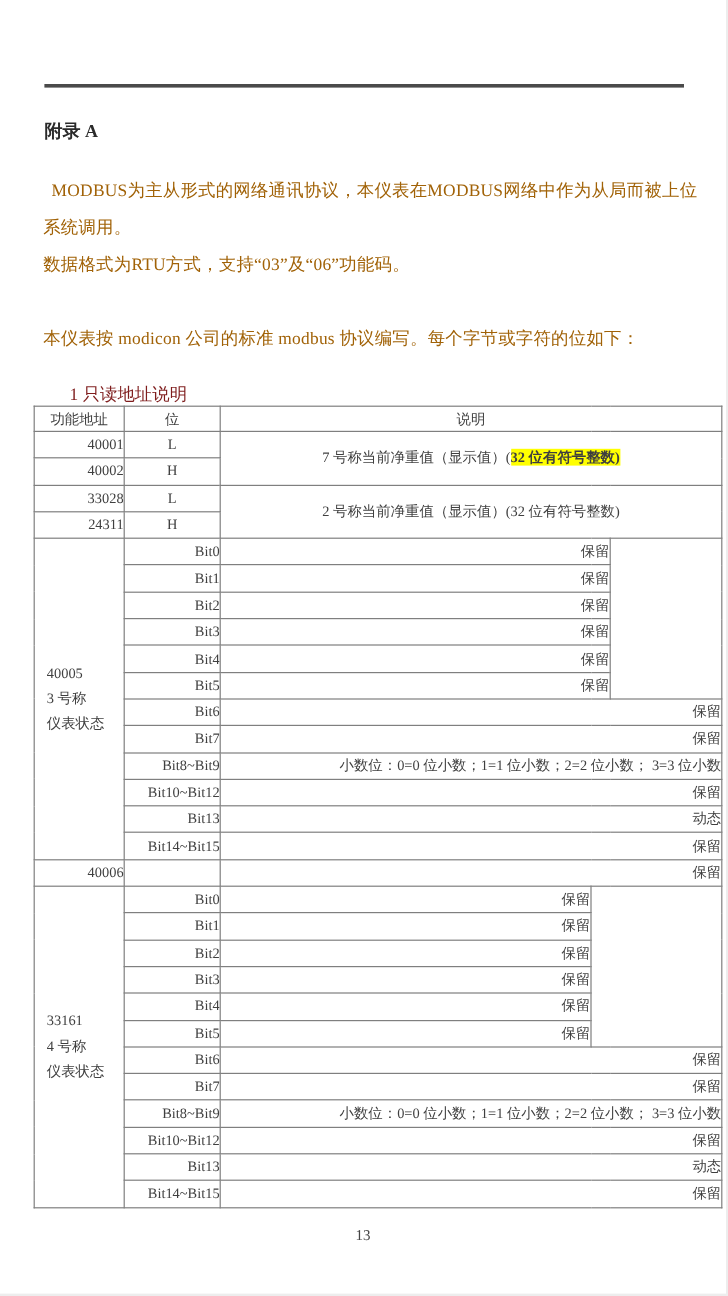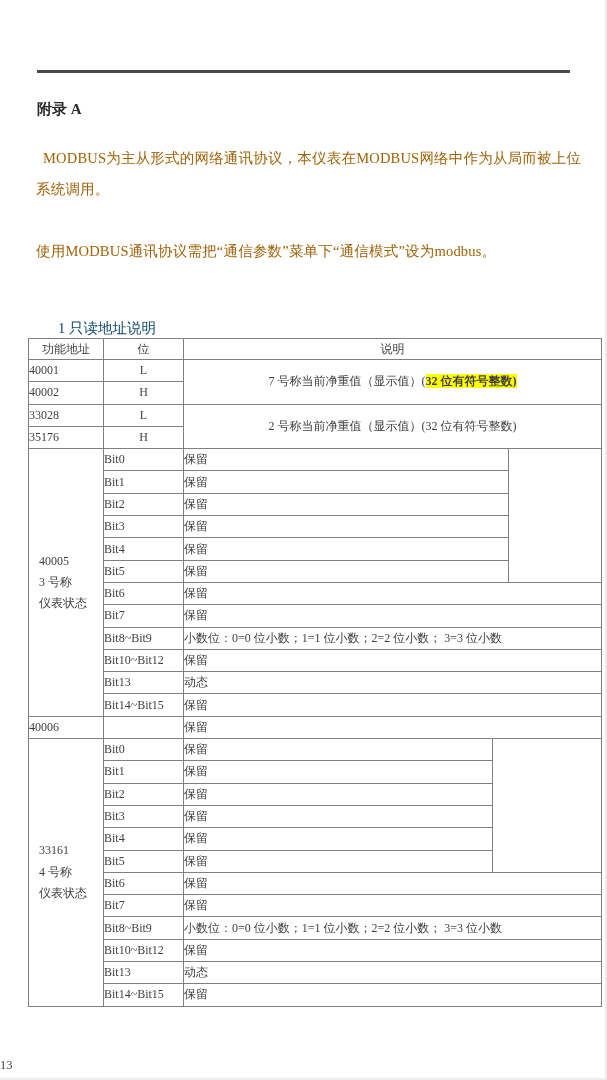--- a/index.html
+++ b/index.html
@@ -26,54 +26,55 @@
     position:absolute; font-size:14.5px; white-space:nowrap;
     color:#a16207; letter-spacing:0.2px;
   }
   .bl0 { left:43px; top:149px; }
   .bl1 { left:36px; top:180px; }
   .bl2 { left:36px; top:211px; }
   .bl3 { left:36px; top:242px; }
   .bl4 { left:36px; top:273px; }
   .table-title {
     position:absolute; left:58px; top:319px;
-    font-size:14.5px; color:#0c4a6e; white-space:nowrap;
+    font-size:14.5px; color:#7f1d1d; white-space:nowrap;
   }
   table.addr-table {
     position:absolute; left:28px; top:338px;
     width:573px; table-layout:fixed; border-collapse:collapse;
   }
   .addr-table td {
     border:1px solid #7f7f7f; font-size:12px; color:#3f3f3f;
     padding:0; overflow:hidden; white-space:nowrap; height:21.3px;
     vertical-align:middle;
   }
   .addr-table tr.hdr td { height:20px; }
   .c { text-align:center;margin-top:16px; }
-  .l { text-align:left; padding-left:10px; }
+  .l { text-align:right; padding-left:10px; }
   .addr-multi { vertical-align:top; }
   .addr-multi div { height:21.3px; line-height:21.3px; padding-left:10px; }
   .hl { background:var(--hl,#ffff00);font-weight:bold; }
   .page-number {
-    position:absolute; left:0; right:0; top:1058px;
-    text-align:left; font-size:12.5px; color:#444;
+    position:absolute; left:0; right:0; top:1022px;
+    text-align:center; font-size:12.5px; color:#444;
   }
 </style>
 </head>
 <body>
 
 <div class="page">
 
   <div class="top-rule"></div>
 
   <div class="appendix-title">附录 A</div>
 
   <div class="body-line bl0">MODBUS为主从形式的网络通讯协议，本仪表在MODBUS网络中作为从局而被上位</div>
   <div class="body-line bl1">系统调用。</div>
-  <div class="body-line bl3">使用MODBUS通讯协议需把“通信参数”菜单下“通信模式”设为modbus。</div>
+  <div class="body-line bl2">数据格式为RTU方式，支持“03”及“06”功能码。</div>
+  <div class="body-line bl4">本仪表按 modicon 公司的标准 modbus 协议编写。每个字节或字符的位如下：</div>
 
   <div class="table-title">1 只读地址说明</div>
 
   <table class="addr-table">
     <colgroup>
       <col style="width:75px">
         <col style="width:80px">
         <col style="width:309px">
       <col style="width:16px">
         <col style="width:93px">
@@ -92,21 +93,21 @@
         <tr>
           <td class="l">40002</td>
           <td class="c">H</td>
         </tr>
         <tr>
           <td class="l">33028</td>
           <td class="c">L</td>
           <td class="c" colspan="3" rowspan="2"><span>2 号称当前净重值（显示值）(32 位有符号整数)</span></td>
         </tr>
         <tr>
-          <td class="l">35176</td>
+          <td class="l">24311</td>
           <td class="c">H</td>
         </tr>
         <tr>
           <td class="addr-multi" rowspan="12">
             <div>40005</div>
             <div>3 号称</div>
             <div>仪表状态</div>
           </td>
           <td class="l">Bit0</td>
           <td class="l" colspan="2">保留</td>

